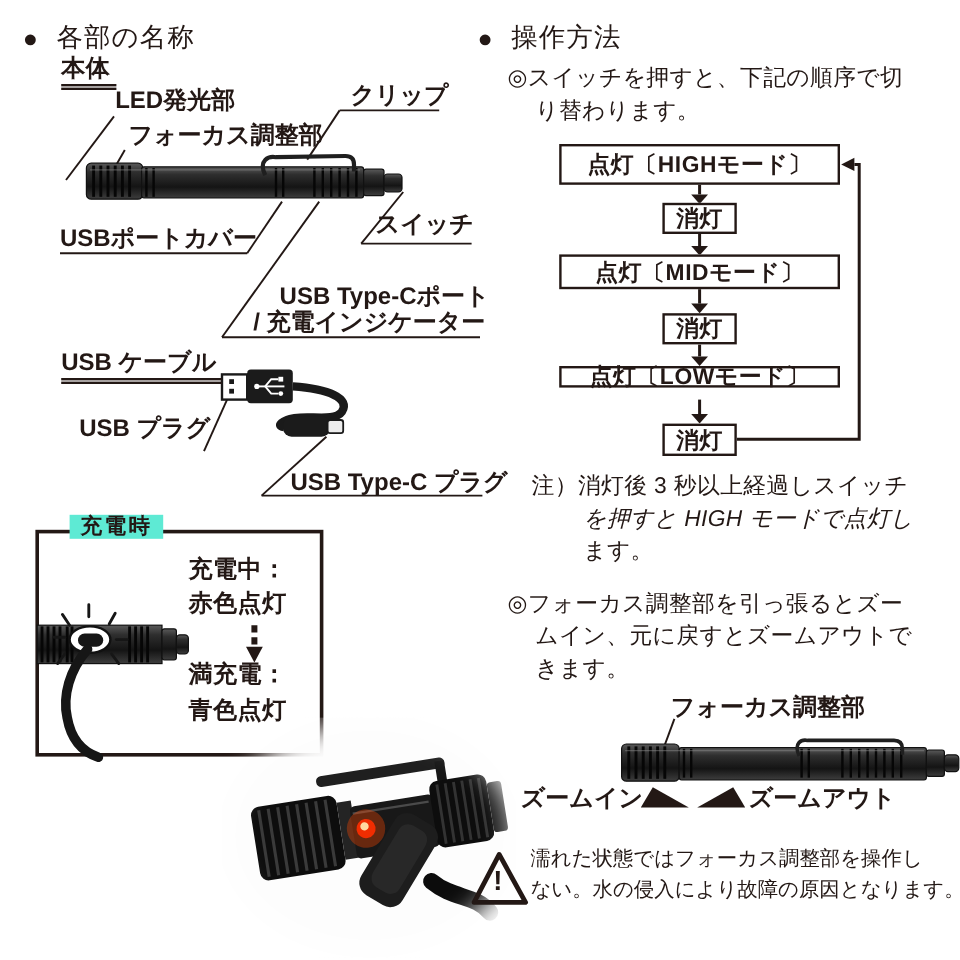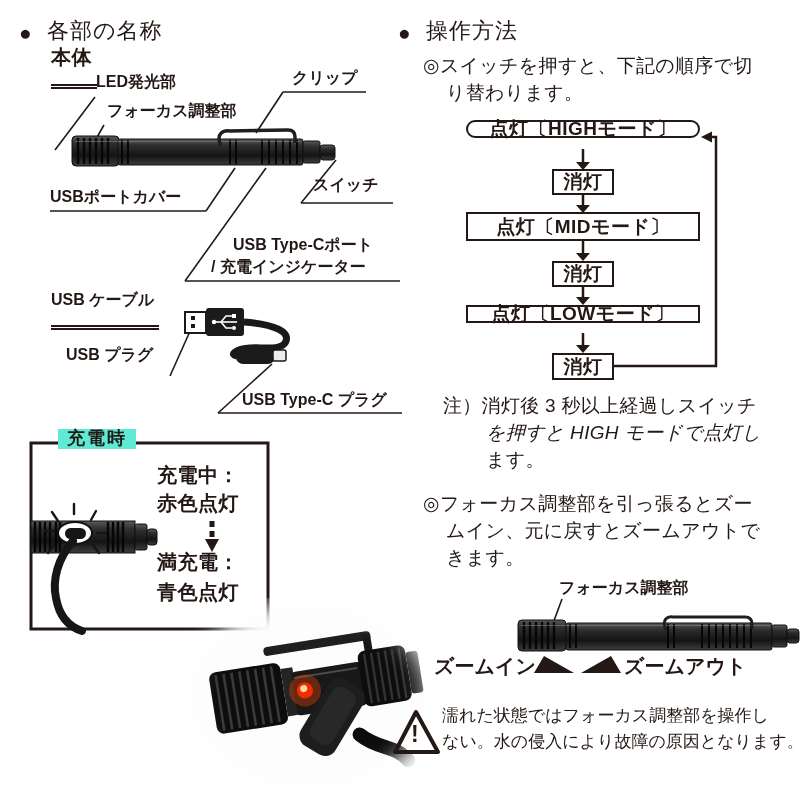--- a/index.html
+++ b/index.html
@@ -1,25 +1,25 @@
 <!DOCTYPE html>
 <html><head>
 <meta charset="utf-8">
 <style>
   html,body{margin:0;padding:0;background:#fff;}
   #canvas{position:relative;width:800px;height:800px;background:#fff;overflow:hidden;
           font-family:"Liberation Sans","DejaVu Sans",sans-serif;color:#231815;}
   svg{position:absolute;left:0;top:0;}
   .t{position:absolute;white-space:nowrap;color:#231815;line-height:1.1;}
-  .lab{font-size:16px;font-weight:600;}
+  .lab{font-size:20px;font-weight:600;}
   .para{font-size:19px;font-weight:500;letter-spacing:.3px;}
   .title{font-size:22px;font-weight:400;letter-spacing:1px;}
   .bullet{font-size:21px;font-weight:700;}
   .bold20{font-size:20px;font-weight:700;letter-spacing:.5px;}
-  .dul{border-bottom:5px double #231815;padding-bottom:16px;padding-right:5px;}
+  .dul{border-bottom:5px double #231815;padding-bottom:2px;padding-right:5px;}
   .chargetitle{font-size:18px;font-weight:700;background:#5eead4;padding:0 9px;letter-spacing:2px;}
   .fbox{position:absolute;border:2px solid #231815;display:flex;align-items:center;justify-content:center;
         font-size:19px;font-weight:600;letter-spacing:.5px;background:#fff;box-sizing:border-box;}
   .warn{font-size:17px;font-weight:500;}
   .wmark{font-size:23px;font-weight:900;}
 </style>
 </head>
 <body>
 
 <div id="canvas">
@@ -254,21 +254,21 @@
   <span class="t bold20" style="left:157px;top:464px;">充電中：</span>
   <span class="t bold20" style="left:157px;top:492px;text-align:right;">赤色点灯</span>
   <span class="t bold20" style="left:157px;top:551px;">満充電：</span>
   <span class="t bold20" style="left:157px;top:581px;">青色点灯</span>
 
   <span class="t bullet" style="left:398px;top:21px;">●</span>
   <span class="t title" style="left:426px;top:19px;">操作方法</span>
   <span class="t para" style="left:423px;top:56px;">◎スイッチを押すと、下記の順序で切</span>
   <span class="t para" style="left:446px;top:83px;">り替わります。</span>
 
-  <div class="fbox" style="left:466px;top:120px;width:234px;height:18px;border-radius:15px;">点灯〔HIGHモード〕</div>
+  <div class="fbox" style="left:466px;top:120px;width:234px;height:34px;">点灯〔HIGHモード〕</div>
   <div class="fbox" style="left:552px;top:169px;width:62px;height:26px;">消灯</div>
   <div class="fbox" style="left:466px;top:212px;width:234px;height:29px;">点灯〔MIDモード〕</div>
   <div class="fbox" style="left:552px;top:261px;width:62px;height:26px;">消灯</div>
   <div class="fbox" style="left:466px;top:305px;width:234px;height:18px;">点灯〔LOWモード〕</div>
   <div class="fbox" style="left:552px;top:353px;width:62px;height:27px;">消灯</div>
 
   <span class="t para" style="left:443px;top:396px;">注）消灯後 3 秒以上経過しスイッチ</span>
   <span class="t para" style="left:486px;top:423px;font-style:italic;">を押すと HIGH モードで点灯し</span>
   <span class="t para" style="left:486px;top:450px;">ます。</span>
 

